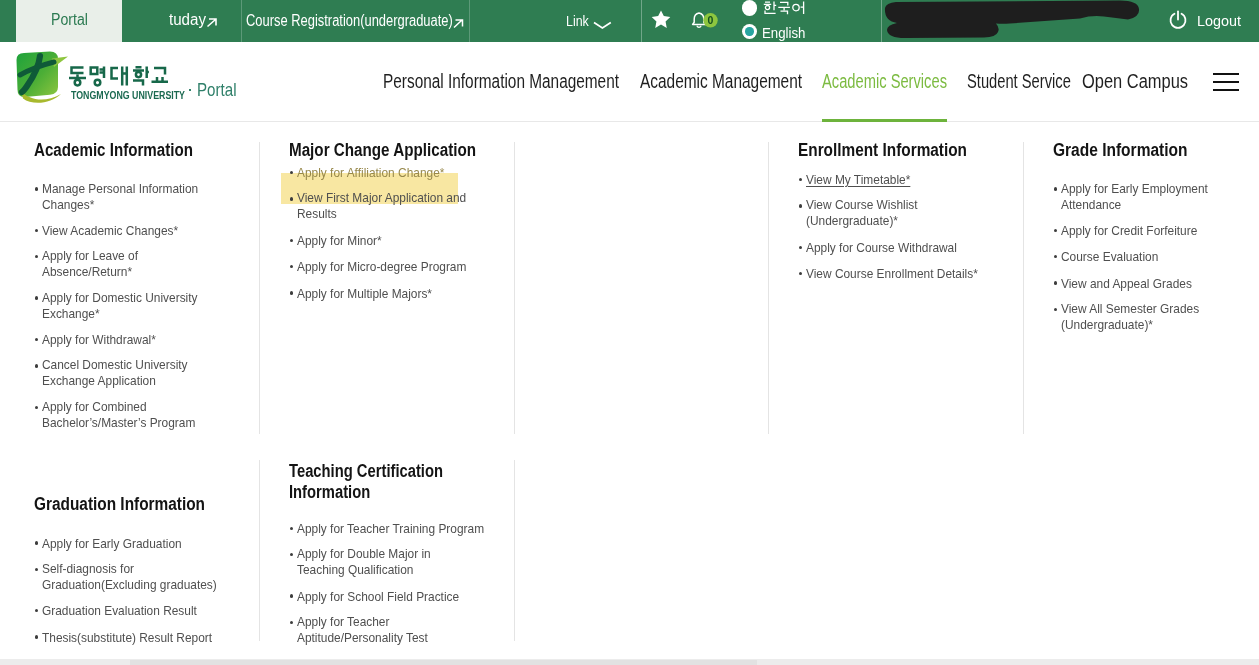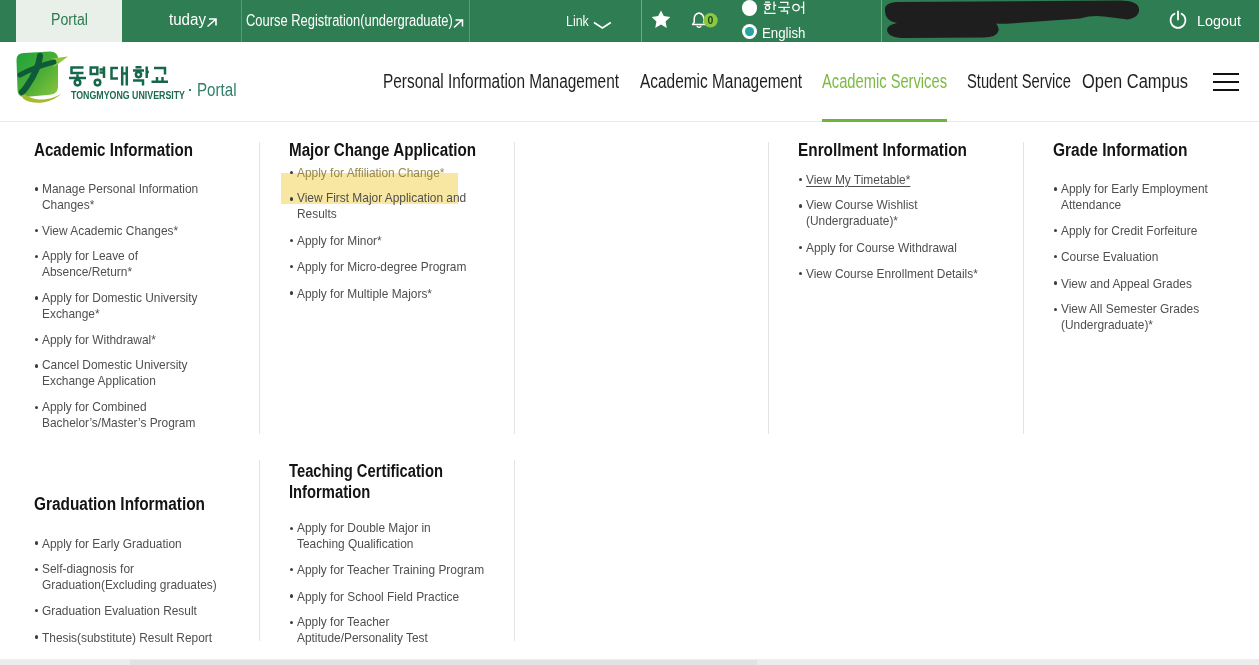--- a/index.html
+++ b/index.html
@@ -174,22 +174,22 @@
       <ul style="margin-top:19.5px">
         <li class=""><i class="b"></i><span class="tx">Apply for Early Graduation</span></li>
         <li class=""><i class="b"></i><span class="tx">Self-diagnosis for<br>Graduation(Excluding graduates)</span></li>
         <li class=""><i class="b"></i><span class="tx">Graduation Evaluation Result</span></li>
         <li class=""><i class="b"></i><span class="tx">Thesis(substitute) Result Report</span></li>
       </ul>
     </div>
 <div class="col" style="left:273px;top:339.0px;width:236px;">
       <h3 style="transform:scaleX(0.8205)">Teaching Certification<br>Information</h3>
       <ul style="margin-top:16.8px">
+        <li class=""><i class="b"></i><span class="tx">Apply for Teacher Training Program</span></li>
         <li class=""><i class="b"></i><span class="tx">Apply for Double Major in<br>Teaching Qualification</span></li>
-        <li class=""><i class="b"></i><span class="tx">Apply for Teacher Training Program</span></li>
         <li class=""><i class="b"></i><span class="tx">Apply for School Field Practice</span></li>
         <li class=""><i class="b"></i><span class="tx">Apply for Teacher<br>Aptitude/Personality Test</span></li>
       </ul>
     </div>
 <div class="sep" style="left:243px;top:20px;height:292px;"></div>
 <div class="sep" style="left:497.5px;top:20px;height:292px;"></div>
 <div class="sep" style="left:751.5px;top:20px;height:292px;"></div>
 <div class="sep" style="left:1006.5px;top:20px;height:292px;"></div>
 <div class="sep" style="left:243px;top:338px;height:181px;"></div>
 <div class="sep" style="left:498px;top:338px;height:181px;"></div>

